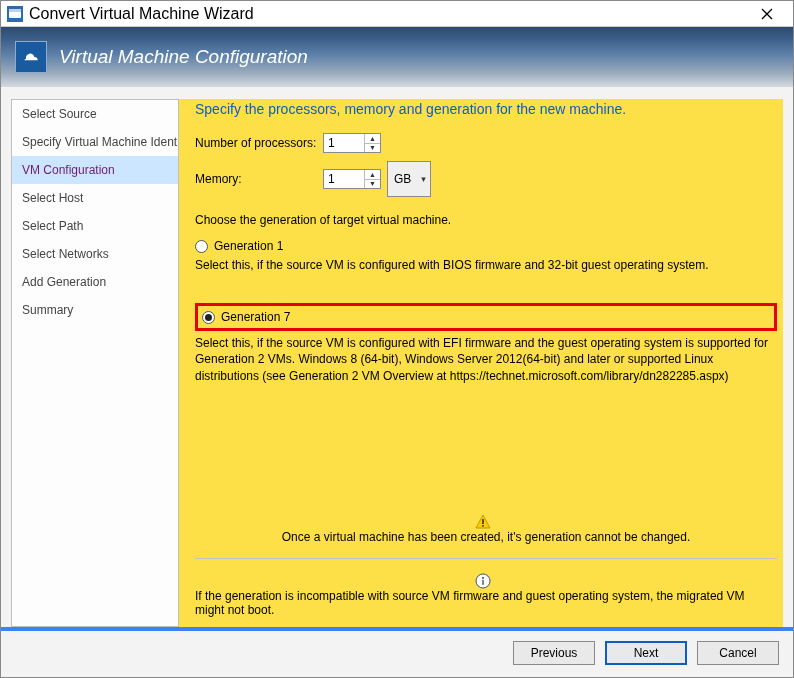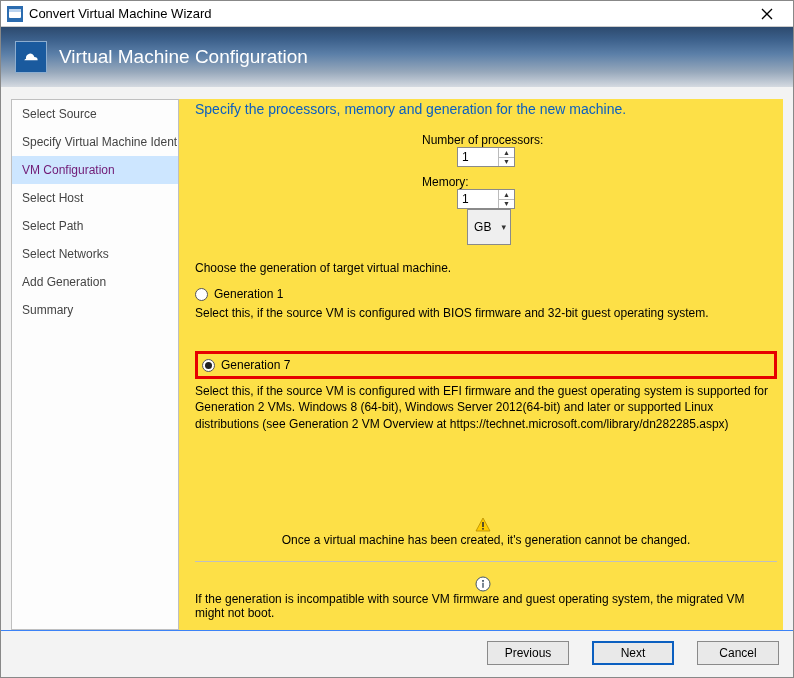--- a/index.html
+++ b/index.html
@@ -25,34 +25,35 @@
     padding: 0 6px;
     border-bottom: 1px solid #ccc;
     background: #fff;
   }
   .titlebar .app-icon {
     width: 16px; height: 16px;
     background: #2b6cb0;
     margin-right: 6px;
     display: flex; align-items: center; justify-content: center;
   }
-  .titlebar .title { flex: 1; font-size: 13px; }
+  .titlebar .title { flex: 1; font-size: 16px; }
   .titlebar .close {
     width: 40px; height: 24px;
     display:flex; align-items:center; justify-content:center;
     font-size: 14px;
     cursor: pointer;
   }
   .header {
     height: 60px;
     background: linear-gradient(to bottom, #2d4a6e 0%, #3b5f8a 20%, #5b7fa8 45%, #97a8bb 75%, #d5dae1 100%);
     display: flex;
     align-items: center;
     padding: 0 14px;
     color: #fff;
+    font-style: italic;
   }
   .header .header-icon {
     width: 32px; height: 32px;
     background: #1a5a9e;
     border: 1px solid rgba(255,255,255,0.5);
     display: flex; align-items:center; justify-content:center;
     margin-right: 12px;
   }
   .header .header-icon svg { width: 20px; height: 14px; }
   .header .header-title {
@@ -93,21 +94,20 @@
   }
   .page-heading {
     color: #0b5fc0;
     font-size: 14px;
     margin: 2px 0 16px 0;
   }
   .form-row {
     display: flex;
     align-items: center;
     margin-bottom: 8px;
-    flex-direction: column;
   }
   .form-label {
     width: 128px;
     font-size: 12px;
   }
   .spinner {
     display: inline-flex;
     border: 1px solid #8a8a8a;
     background: #fff;
     height: 20px;
@@ -191,22 +191,22 @@
   }
   .note .note-icon { margin-right: 6px; display:flex; }
   .divider {
     border-top: 1px solid #c0c0c0;
     margin: 4px 0;
   }
   .footer {
     padding: 10px 14px 12px 0;
     display:flex;
     justify-content:flex-end;
-    gap: 23px;
-    border-top: 1px solid #3b82f6;
+    gap: 10px;
+    border-top: 4px solid #3b82f6;
     background: #f3f3f3;
   }
   .btn {
     min-width: 82px;
     height: 24px;
     border: 1px solid #8a8a8a;
     background: #e9e9e9;
     font-size: 12px;
     cursor: pointer;
   }

